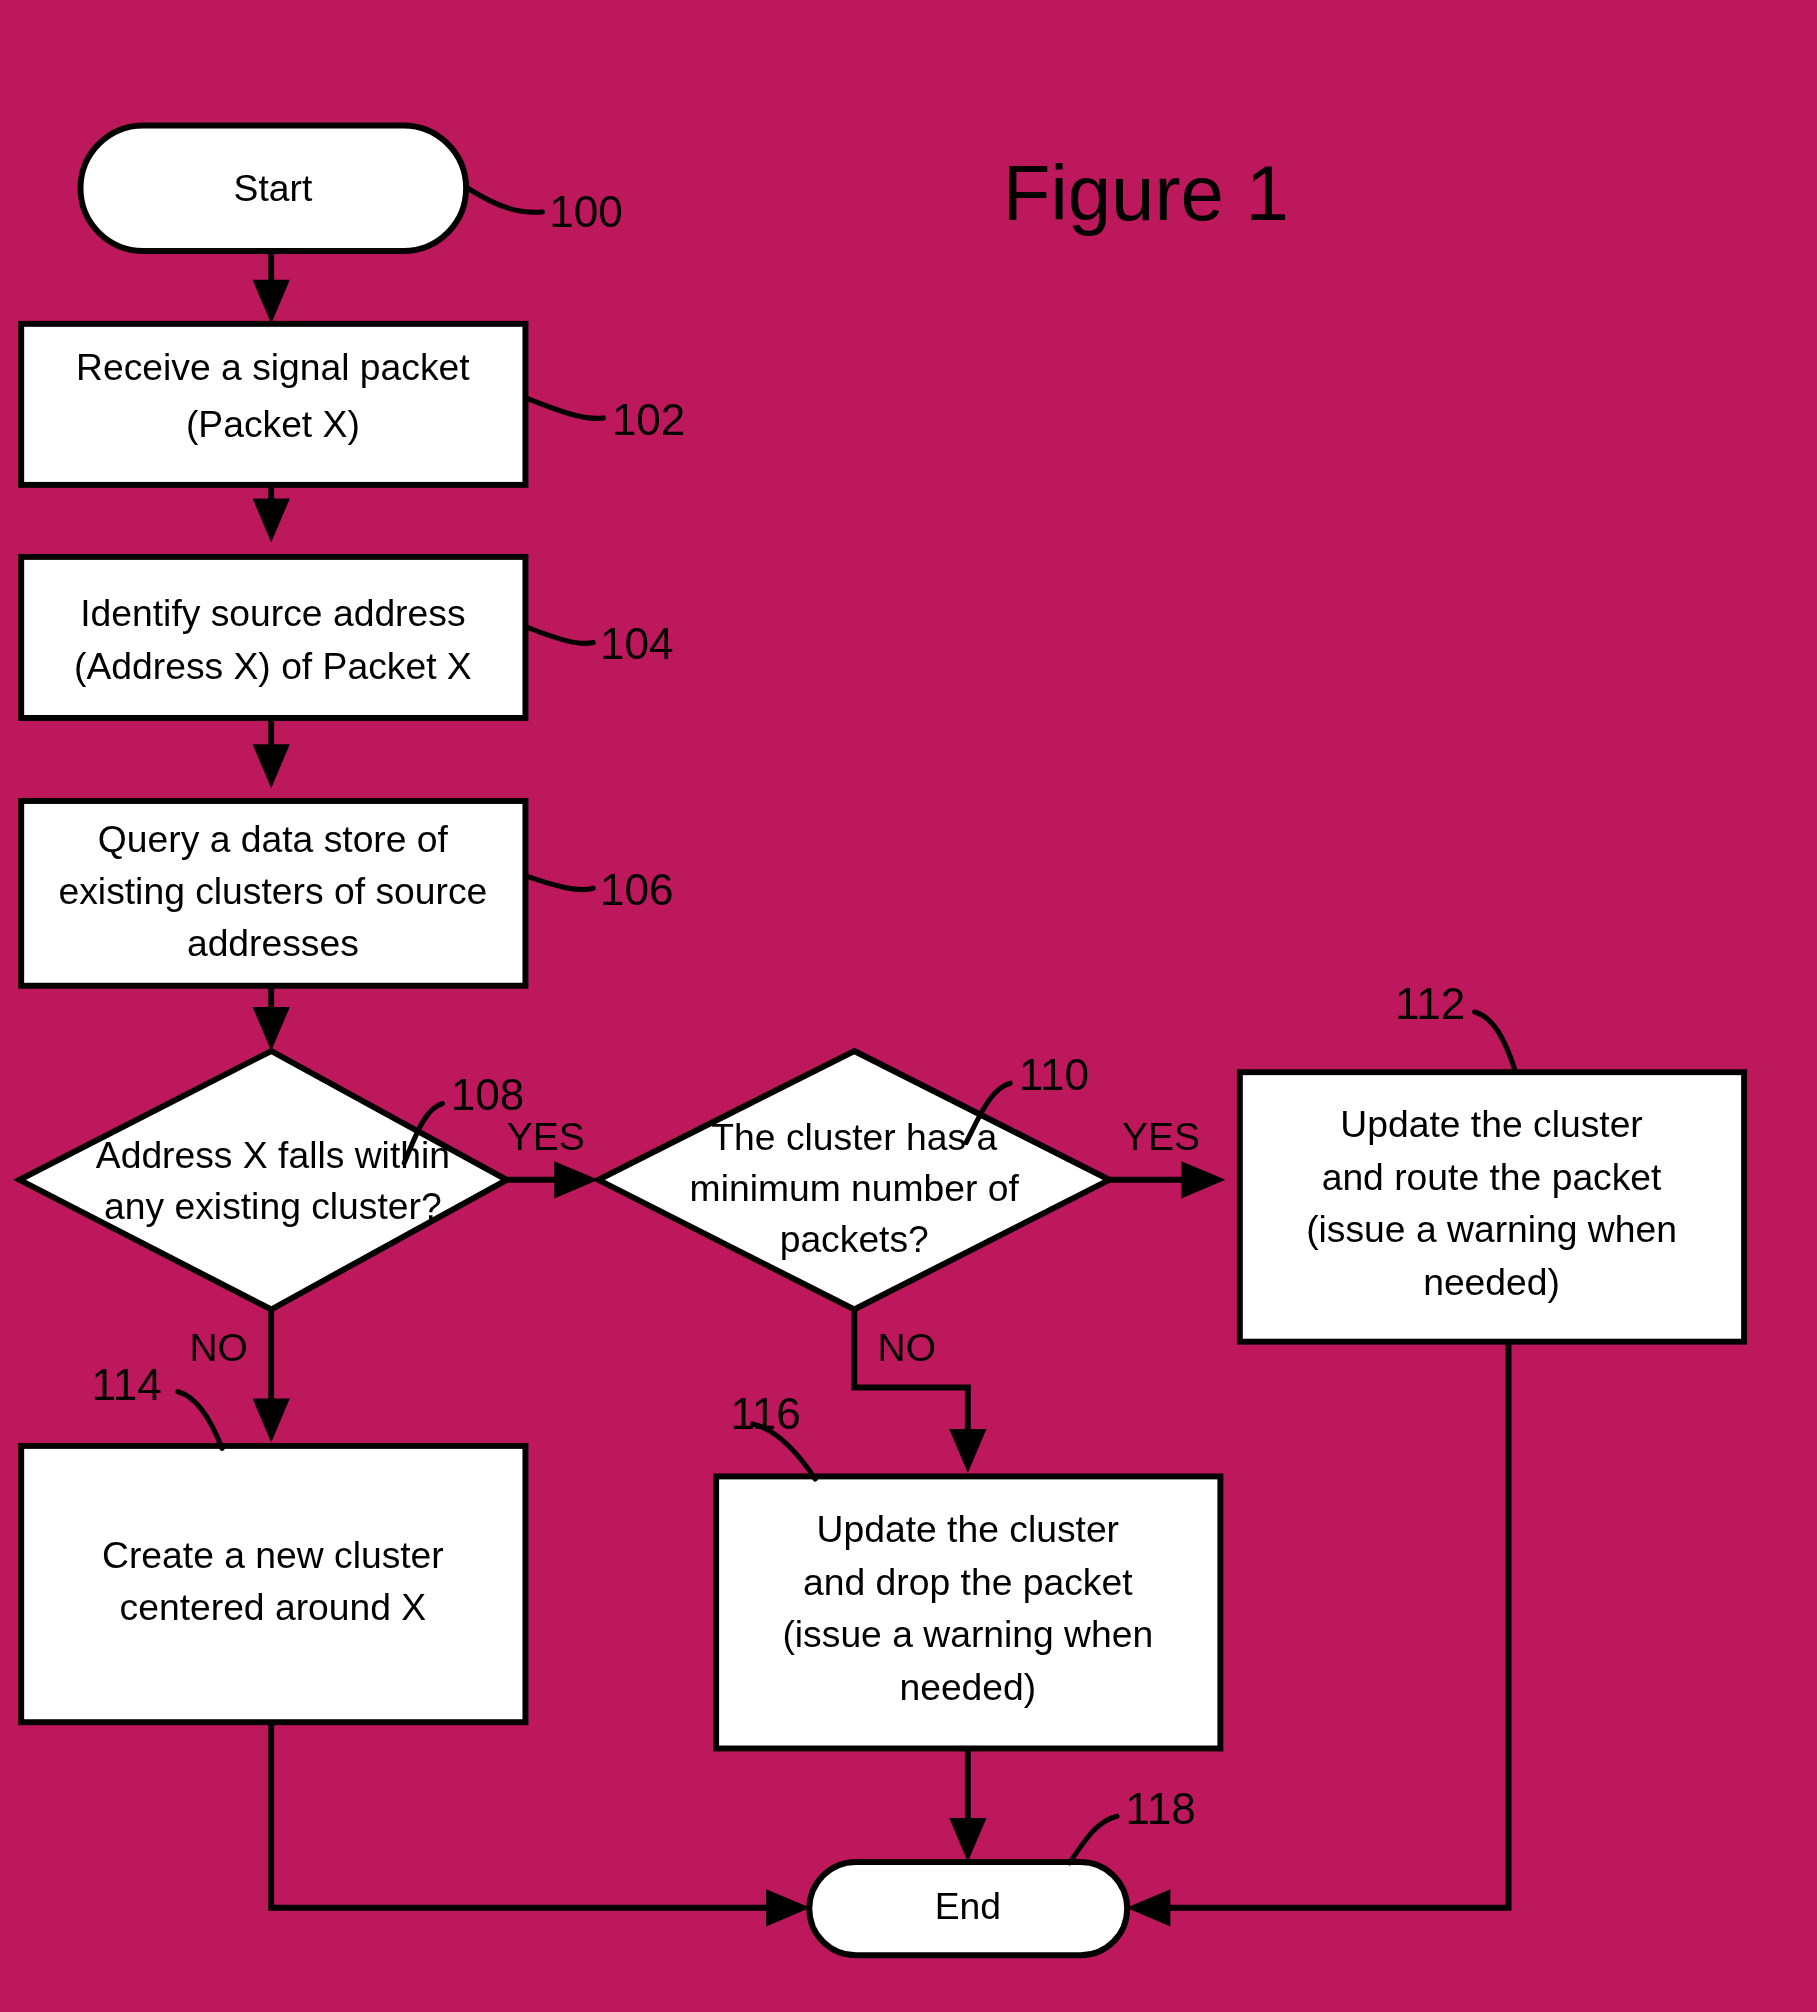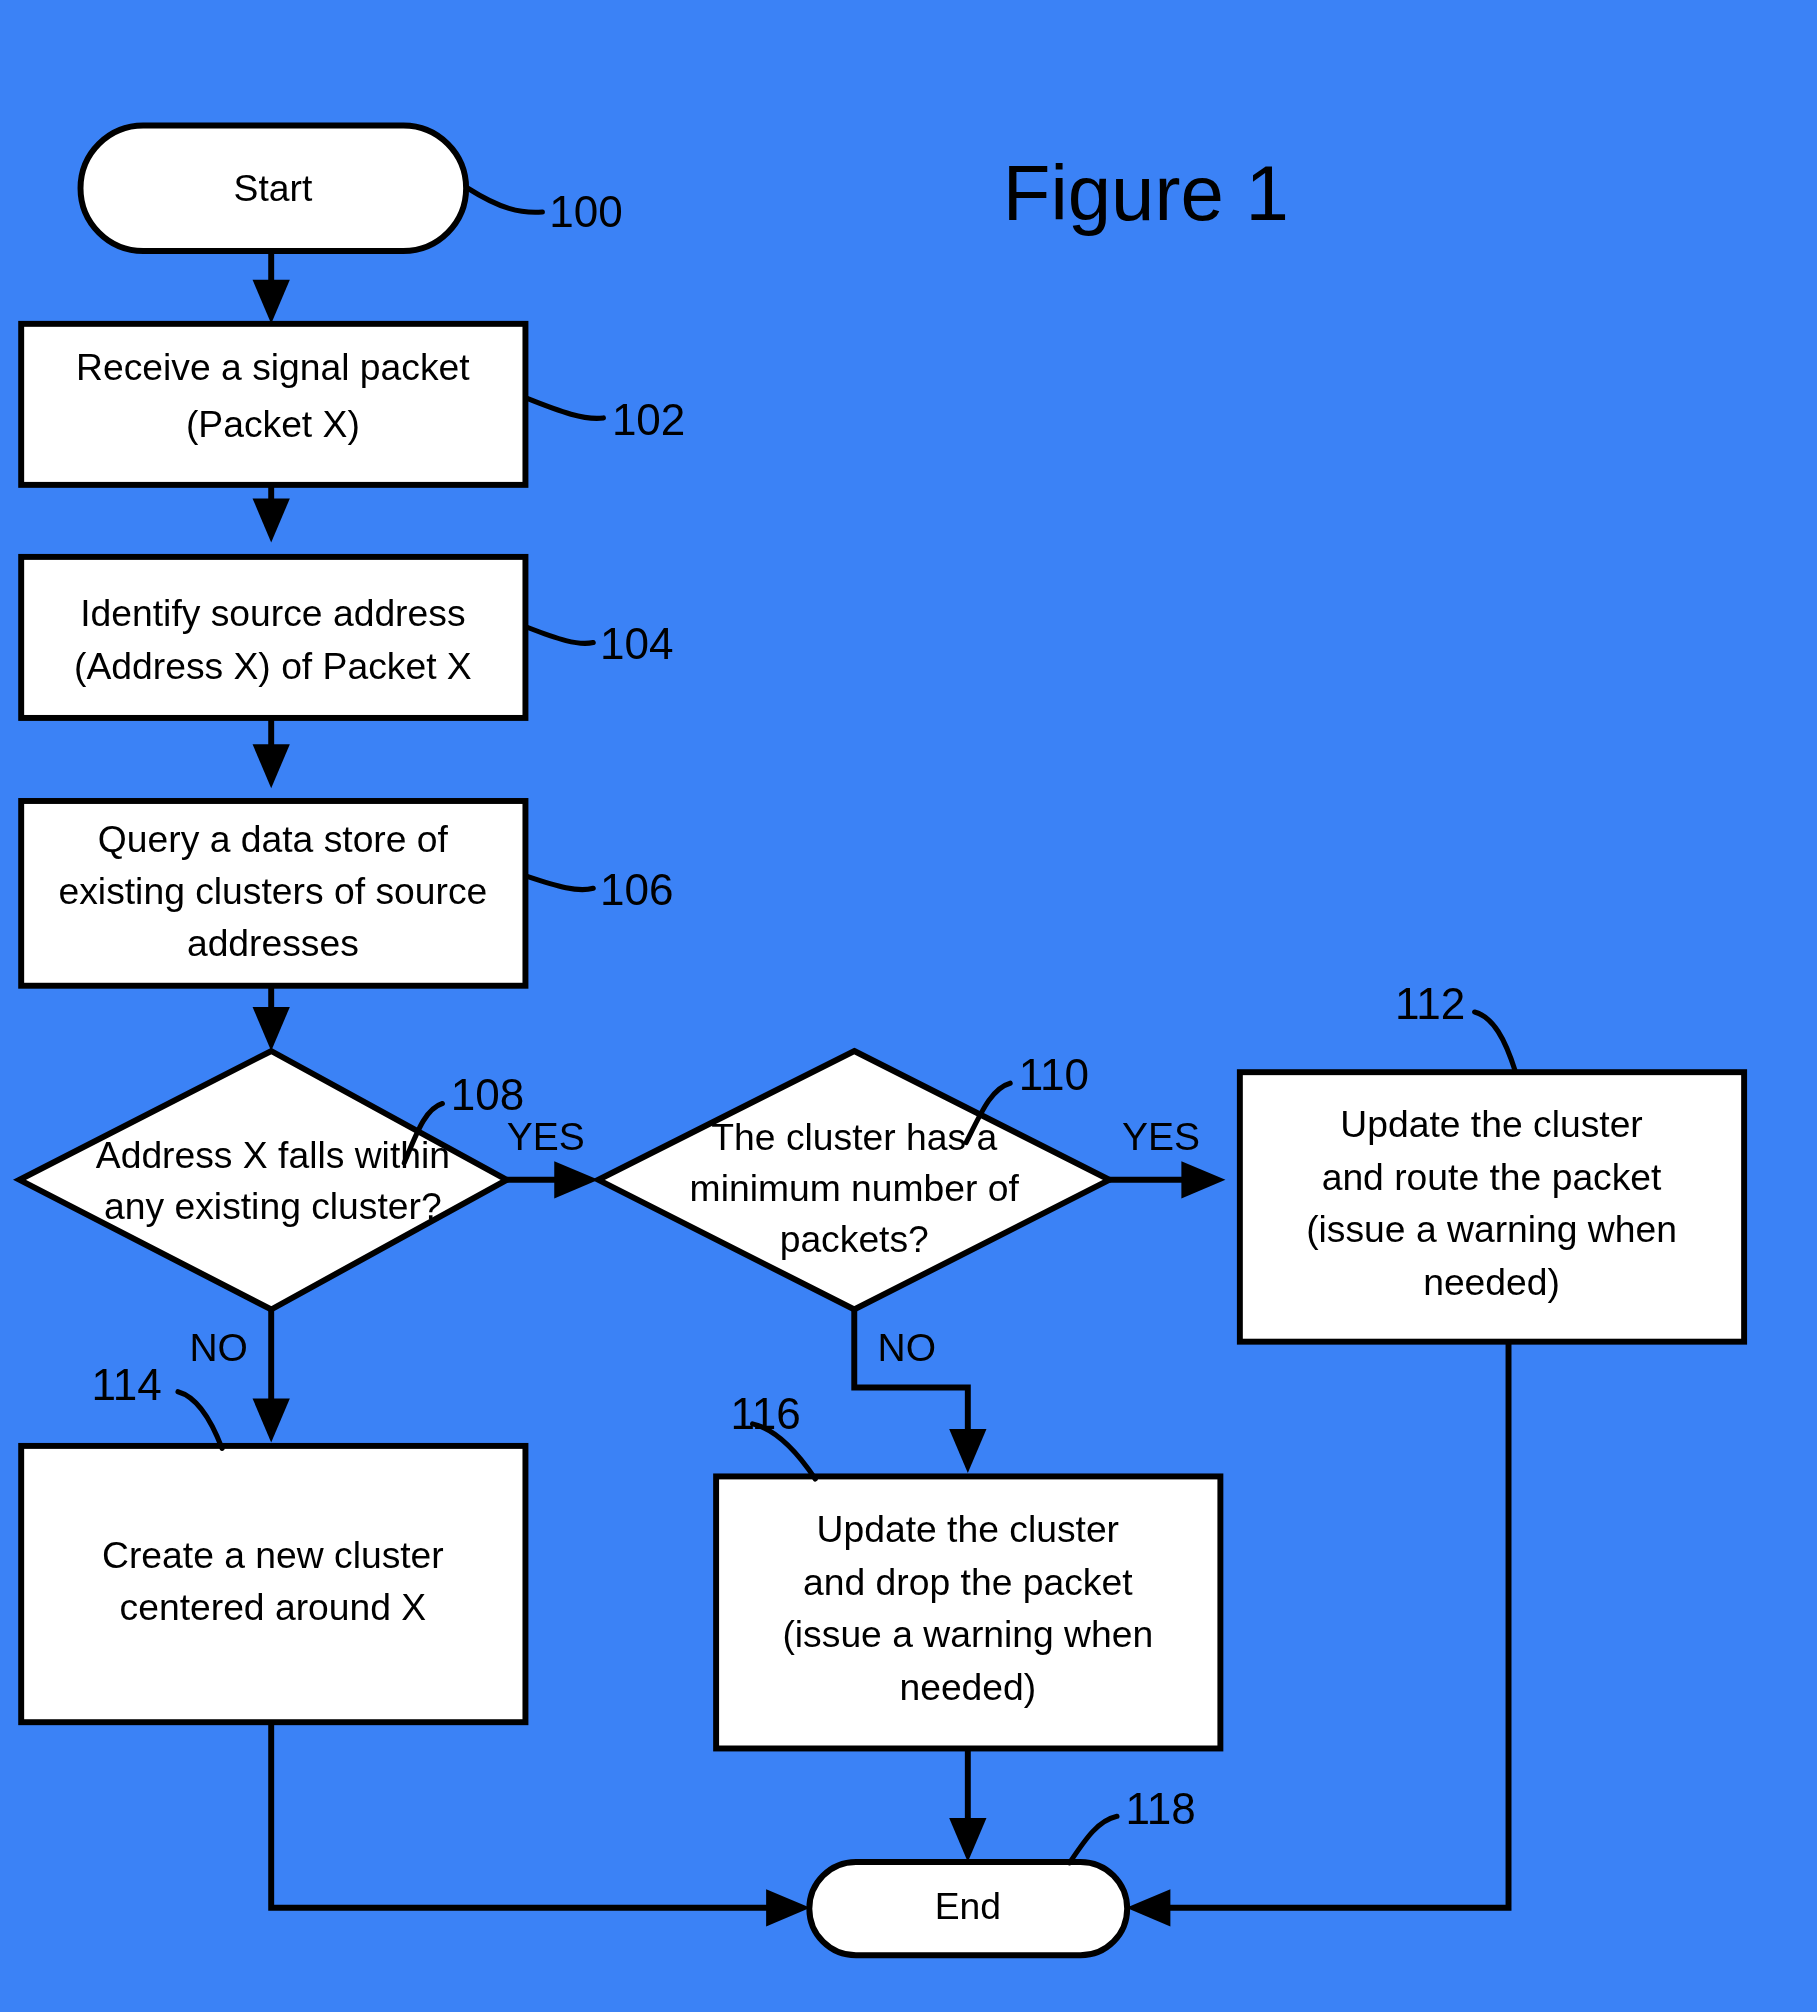--- a/index.html
+++ b/index.html
@@ -8,21 +8,21 @@
     background: #ffffff;
   }
   body {
     font-family: "Liberation Sans", sans-serif;
     color: #000000;
   }
   #figure-root {
     position: relative;
     width: 1817px;
     height: 2013px;
-    background: #3b82f6;
+    background: #be185d;
     overflow: hidden;
   }
   svg.flow {
     position: absolute;
     top: 0;
     left: 0;
     width: 1817px;
     height: 2013px;
   }
   .shape-stroke {

